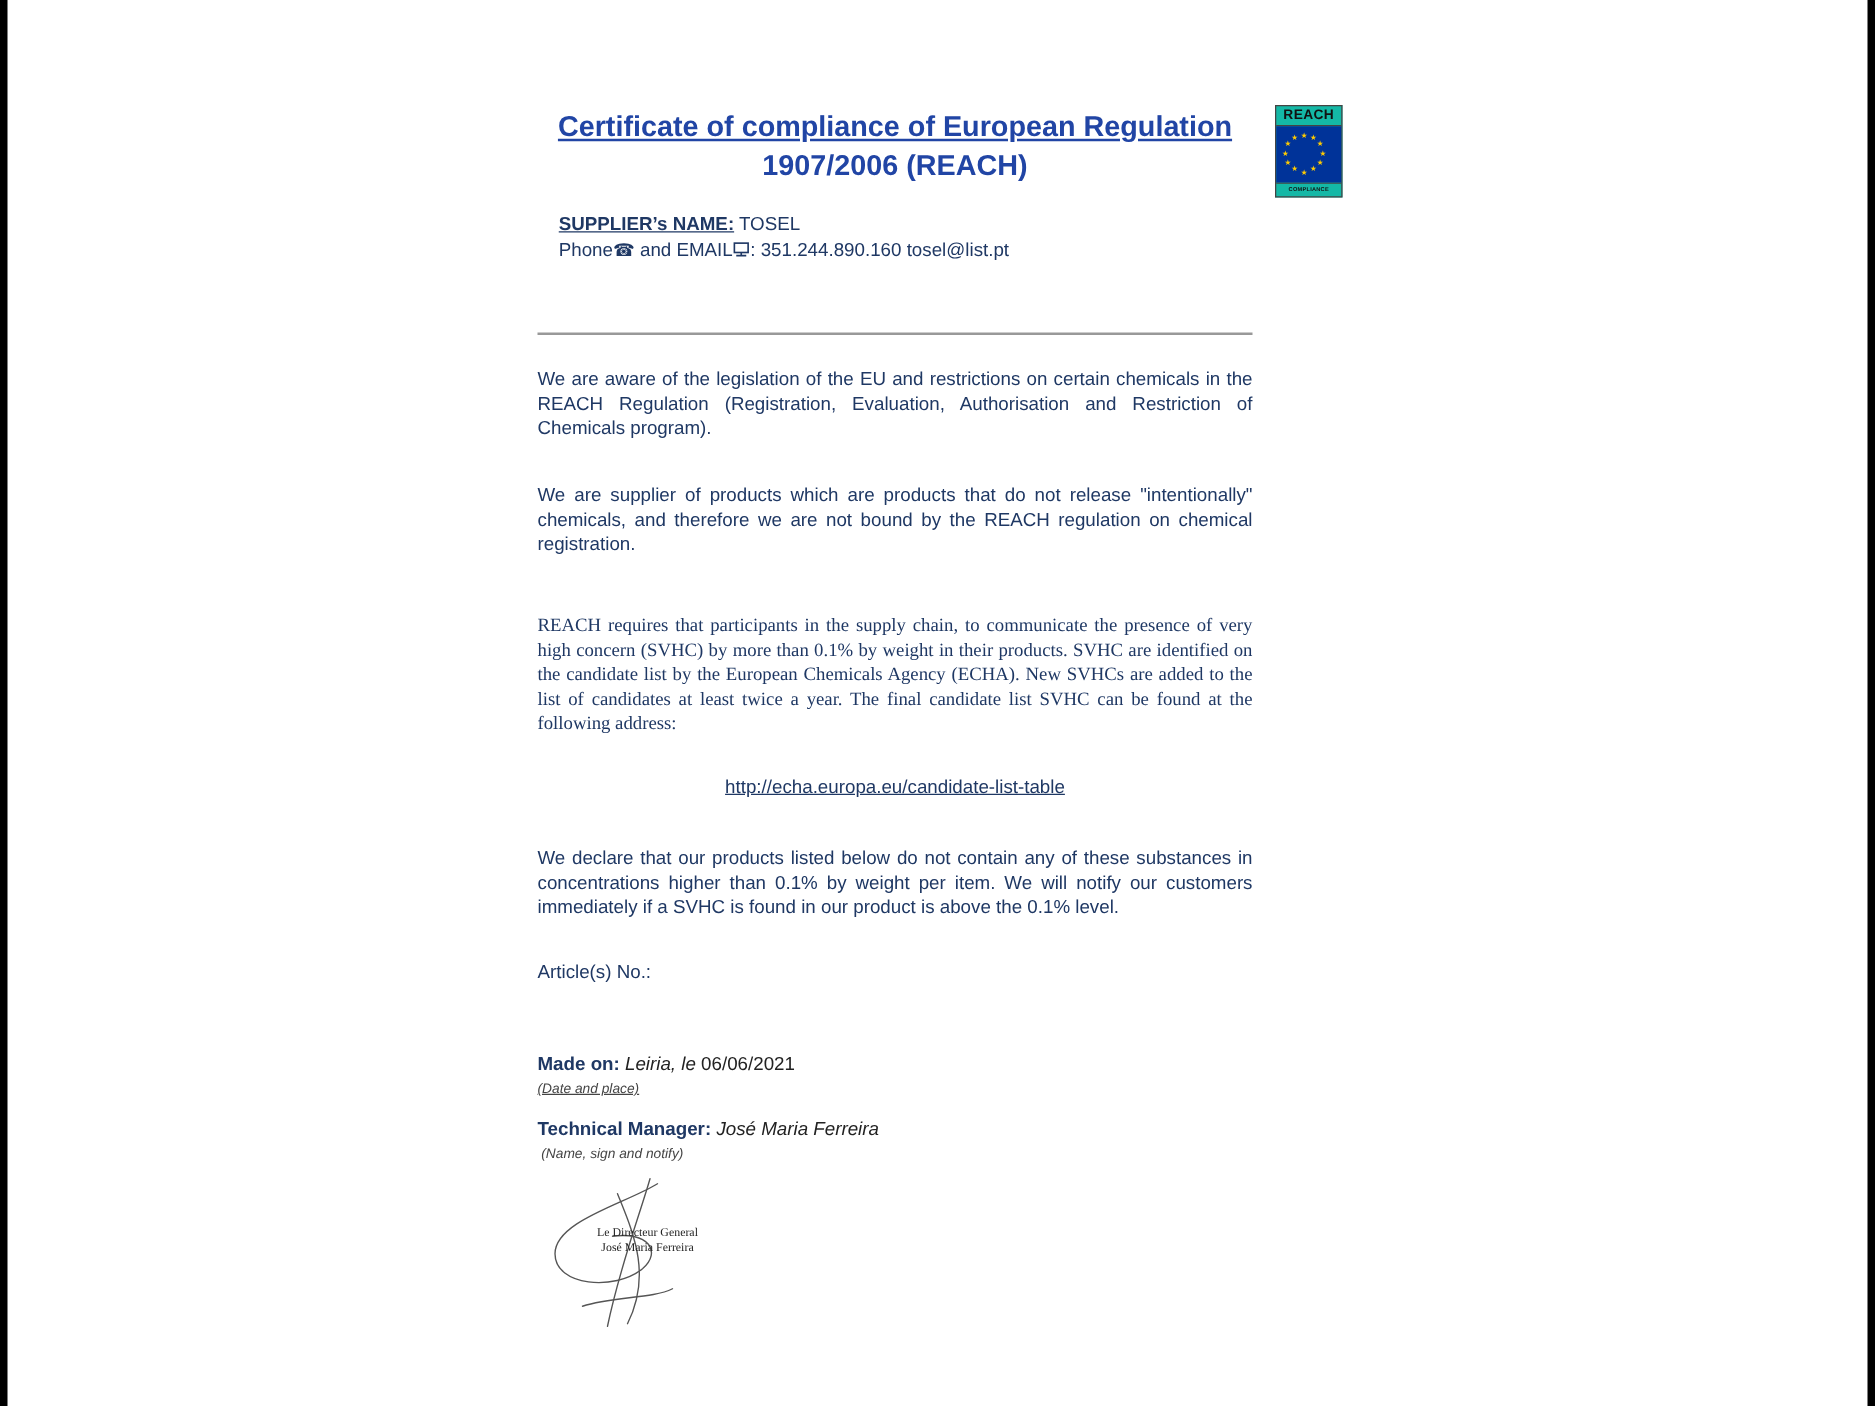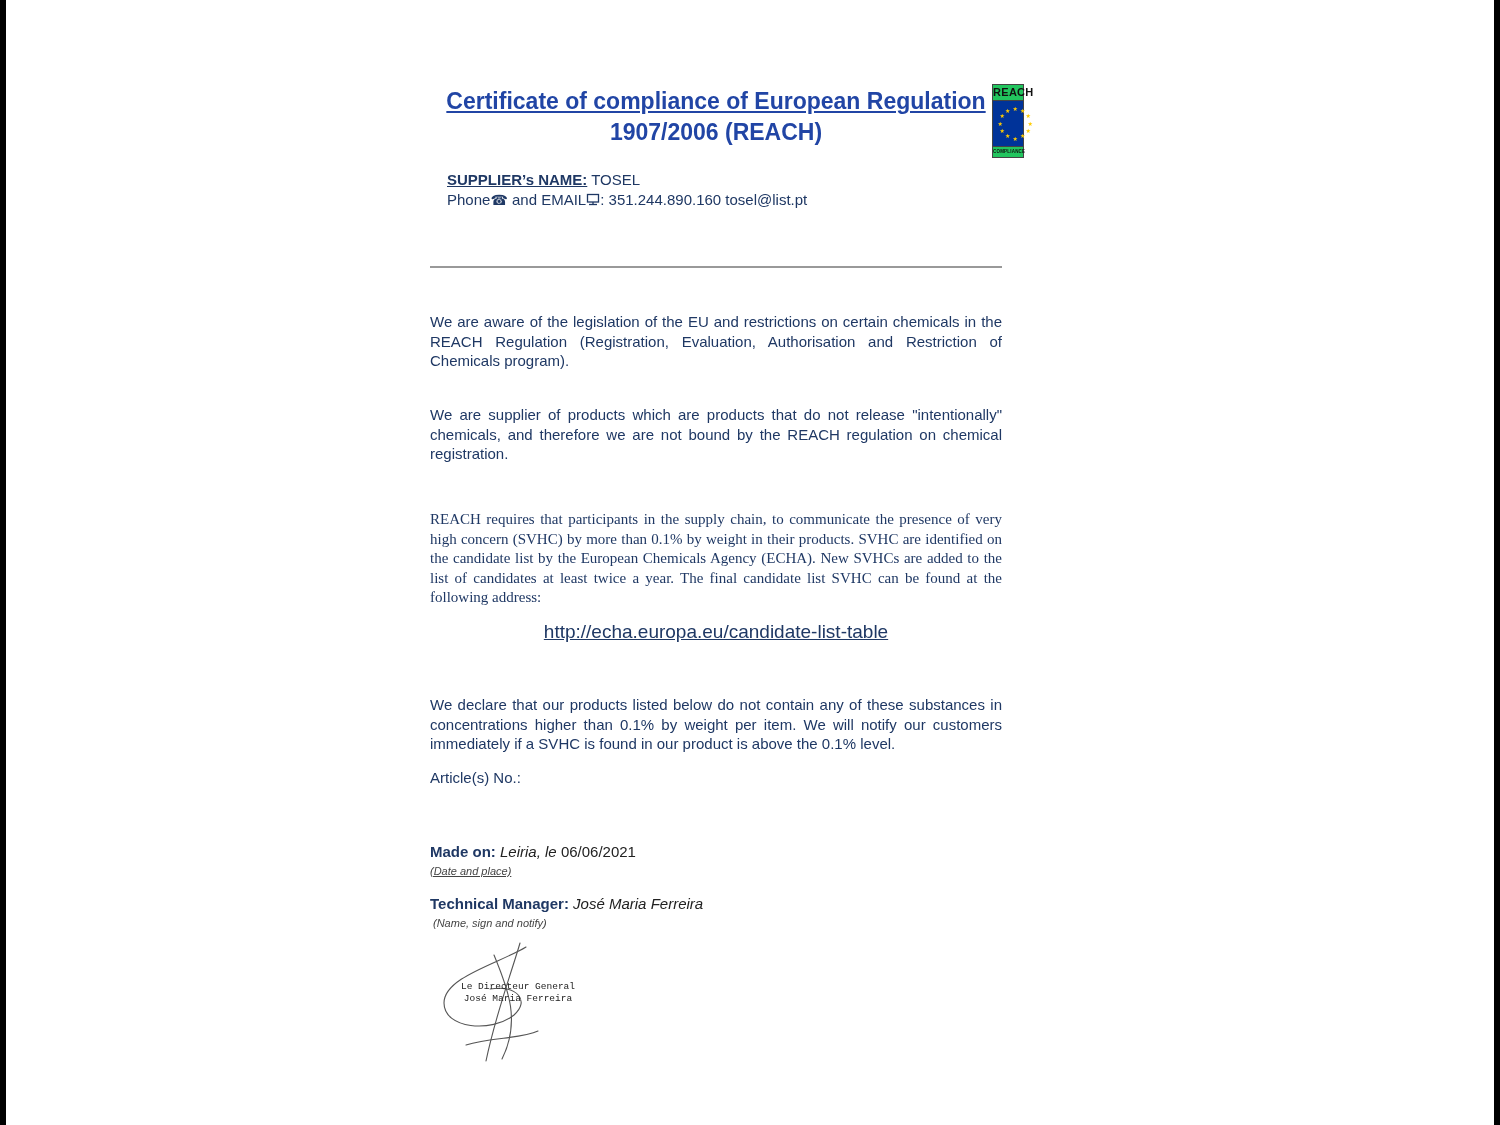--- a/index.html
+++ b/index.html
@@ -16,59 +16,59 @@
   .edge.right { right:0; }
 
   .abs { position:absolute; left:430px; width:572px; }
 
   
   .title { top:86px; text-align:center; color:#2145A5; font-weight:bold; font-size:23px; line-height:31px; }
   .title .tline { display:block; }
   .title .u { text-decoration:underline;text-align:center; }
 
   
-  .reach-logo { position:absolute; left:992px; top:84px; width:32px; border:1px solid #444; background:#22c55e; }
+  .reach-logo { position:absolute; left:1020px; top:84px; width:54px; border:1px solid #444; background:#14b8a6; }
   .reach-logo .logo-top { height:16px; font-size:11px; font-weight:bold; color:#111; text-align:center; line-height:15px; letter-spacing:0.3px; border-bottom:1px solid #444; }
   .reach-logo .logo-blue { position:relative; height:45px; background:#003399; }
   .eu-star { position:absolute; font-size:6px; line-height:6px; color:#FFCC00; }
   .reach-logo .logo-bottom { height:11px; font-size:4.5px; font-weight:bold; color:#111; text-align:center; line-height:10px; border-top:1px solid #444; letter-spacing:0.2px; }
 
   
   .supplier { top:170px; font-size:15px; line-height:20px; text-align:justify;margin-left:17px; }
   .bold { font-weight:bold; }
   .ul { text-decoration:underline; }
   .glyph { font-size:14px; }
   .dev-icon { display:inline-block; vertical-align:-1px; }
 
   .separator { top:266px; height:2px; background:#999; }
 
   
-  .para { font-size:15px; line-height:19.5px; text-align:justify;margin-top:18px; }
+  .para { font-size:15px; line-height:19.5px; text-align:justify; }
   .p1 { top:294px; }
   .p2 { top:387px; }
   .p3 { top:492px;font-family:Liberation Serif, serif; }
   .p4 { top:677px; }
-  .link-row { top:621px; text-align:center; font-size:19px; }
+  .link-row { top:621px; text-align:center; font-size:15px; }
   .link-row a { color:#1F3864; text-decoration:underline; cursor:pointer; }
   .articles { top:769px; font-size:15px; }
 
   
   .made-on { top:843px; font-size:15px; color:#222; }
   .made-on .lbl, .manager .lbl { color:#1F3864; font-weight:bold; }
   .italic { font-style:italic; }
   .note { font-size:11px; font-style:italic; color:#444; }
   .date-note { top:865px;text-decoration:underline; }
   .manager { top:895px; font-size:15px; color:#222; }
   .manager-note { top:917px; padding-left:3px; }
 
   
   .signature { position:absolute; left:430px; top:941px; width:210px; height:125px; }
   .signature svg { position:absolute; left:0; top:0; }
   .sig-text { position:absolute; left:28px; top:40px; width:120px; text-align:center;
-              font-family:Liberation Mono, monospace; font-size:9.5px; line-height:12px; color:#222; }
+              font-family:Liberation Serif, serif; font-size:9.5px; line-height:12px; color:#222; }
 </style>
 </head>
 <body>
 
 <div class="edge left"></div>
 <div class="edge right"></div>
 
 <h1 class="abs title">
   <span class="tline u">Certificate of compliance of European Regulation</span>
   <span class="tline">1907/2006 (REACH)</span>

